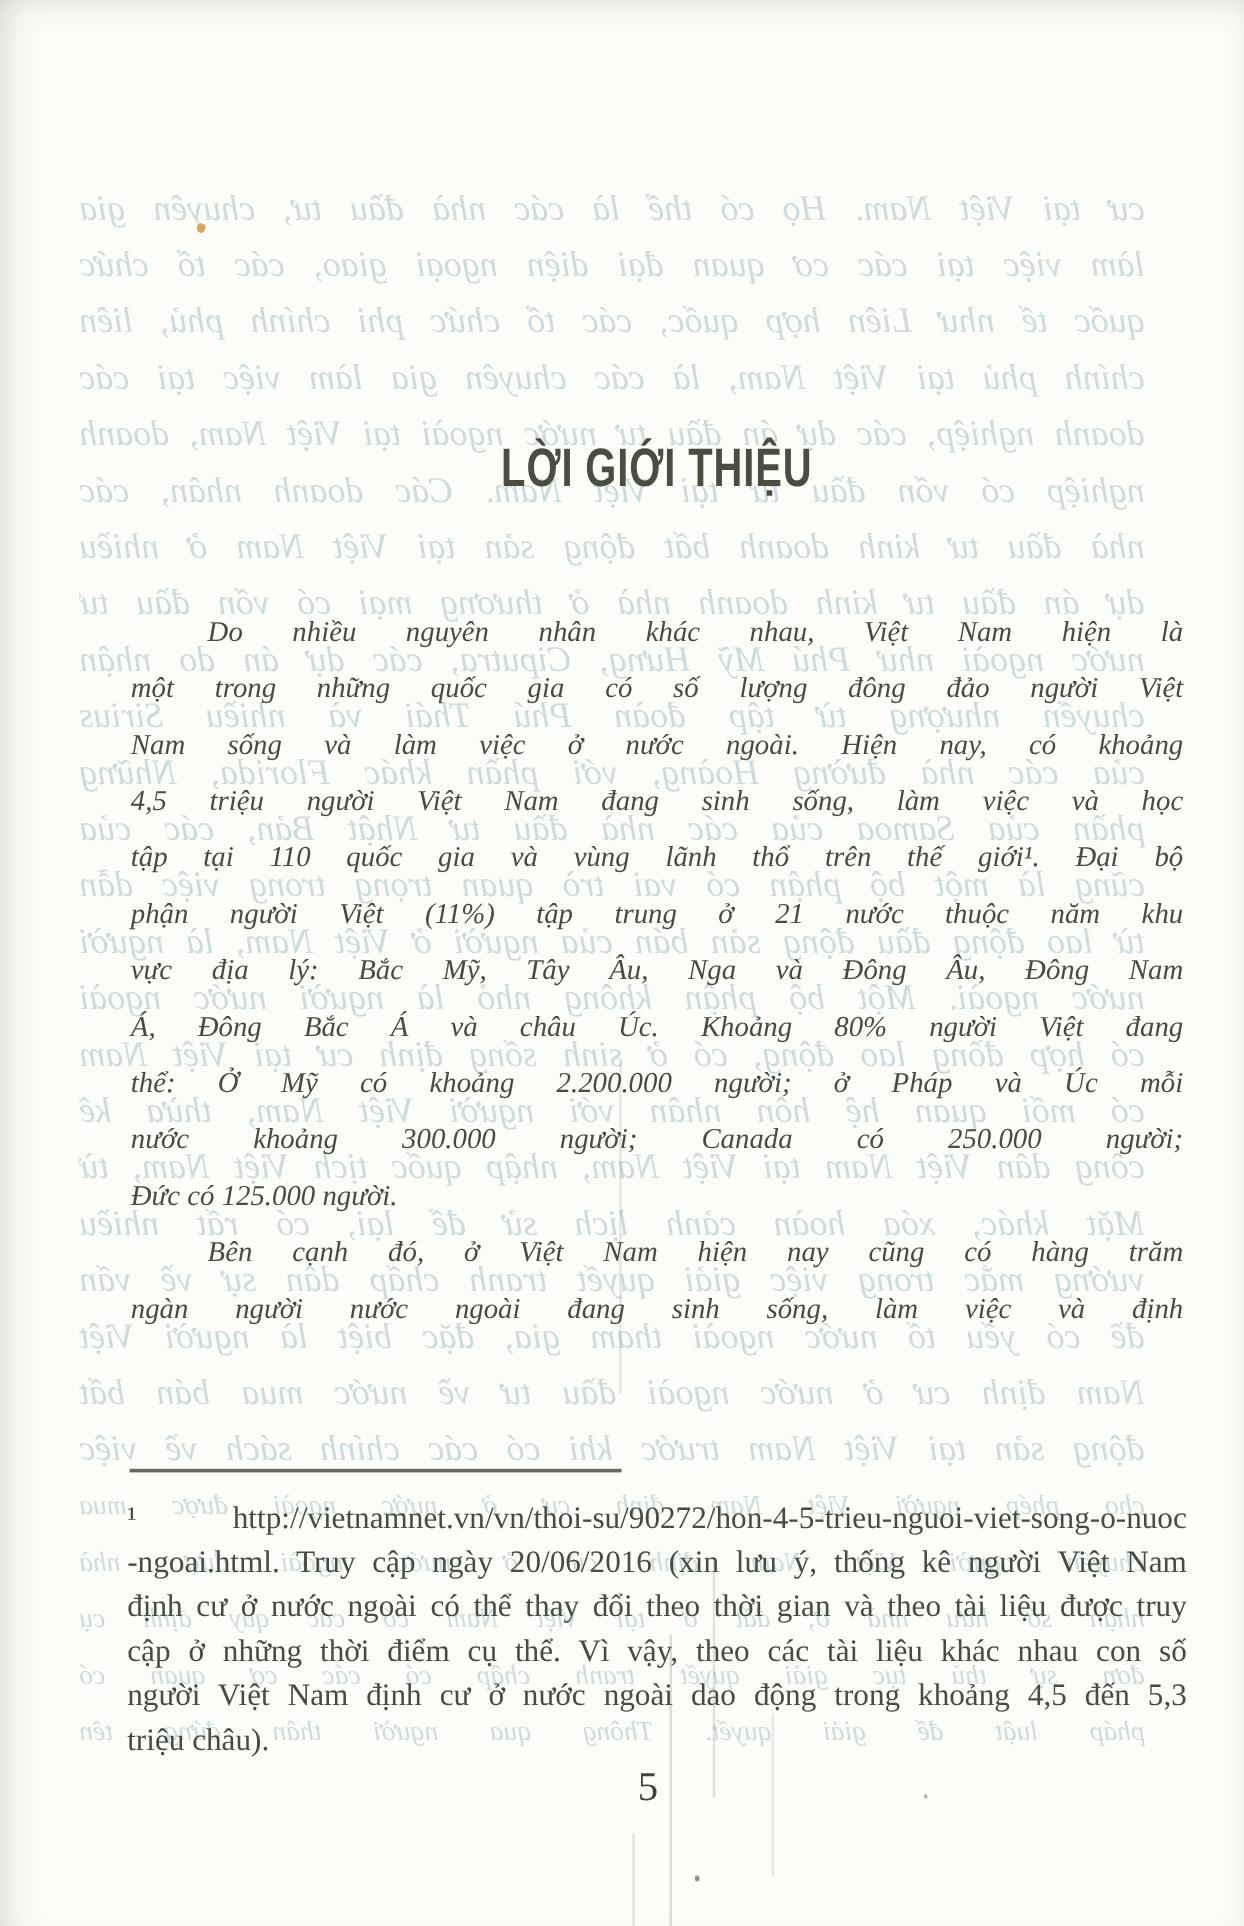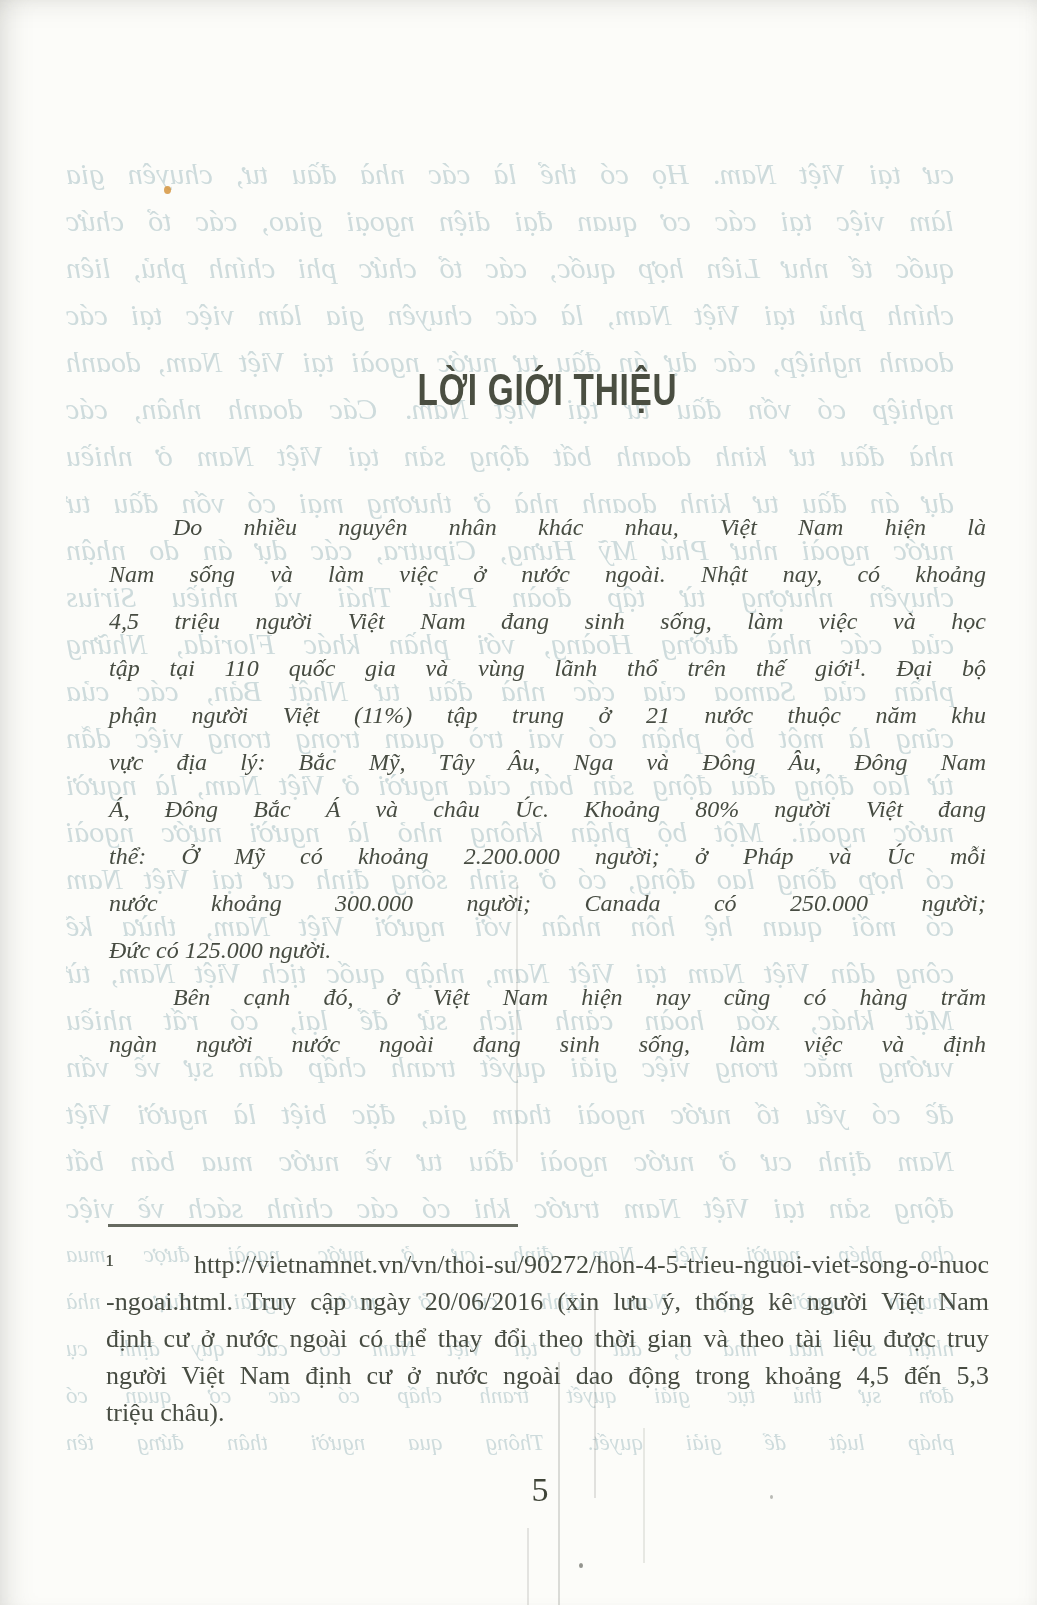--- a/index.html
+++ b/index.html
@@ -151,22 +151,23 @@
   <div class="content">
 
     <div class="page-title">
       <span class="condensed">LỜI GIỚI THIỆU</span>
     </div>
 
     <div class="body-block">
 
         <div class="body-line indent">Do nhiều nguyên nhân khác nhau, Việt Nam hiện là</div>
 
-
-        <div class="body-line">Nam sống và làm việc ở nước ngoài. Nhật nay, có khoảng</div>
+        <div class="body-line">một trong những quốc gia có số lượng đông đảo người Việt</div>
+
+        <div class="body-line">Nam sống và làm việc ở nước ngoài. Hiện nay, có khoảng</div>
 
         <div class="body-line">4,5 triệu người Việt Nam đang sinh sống, làm việc và học</div>
 
         <div class="body-line">tập tại 110 quốc gia và vùng lãnh thổ trên thế giới¹. Đại bộ</div>
 
         <div class="body-line">phận người Việt (11%) tập trung ở 21 nước thuộc năm khu</div>
 
         <div class="body-line">vực địa lý: Bắc Mỹ, Tây Âu, Nga và Đông Âu, Đông Nam</div>
 
         <div class="body-line">Á, Đông Bắc Á và châu Úc. Khoảng 80% người Việt đang</div>
@@ -186,20 +187,21 @@
     <div class="footnote-rule"></div>
 
     <div class="footnote-block">
 
         <div class="footnote-line">¹ http://vietnamnet.vn/vn/thoi-su/90272/hon-4-5-trieu-nguoi-viet-song-o-nuoc</div>
 
         <div class="footnote-line">-ngoai.html. Truy cập ngày 20/06/2016 (xin lưu ý, thống kê người Việt Nam</div>
 
         <div class="footnote-line">định cư ở nước ngoài có thể thay đổi theo thời gian và theo tài liệu được truy</div>
 
+        <div class="footnote-line">cập ở những thời điểm cụ thể. Vì vậy, theo các tài liệu khác nhau con số</div>
 
         <div class="footnote-line">người Việt Nam định cư ở nước ngoài dao động trong khoảng 4,5 đến 5,3</div>
 
         <div class="footnote-line last">triệu châu).</div>
       </div>
 
     <div class="page-number">5</div>
 
   </div>
 </div>

